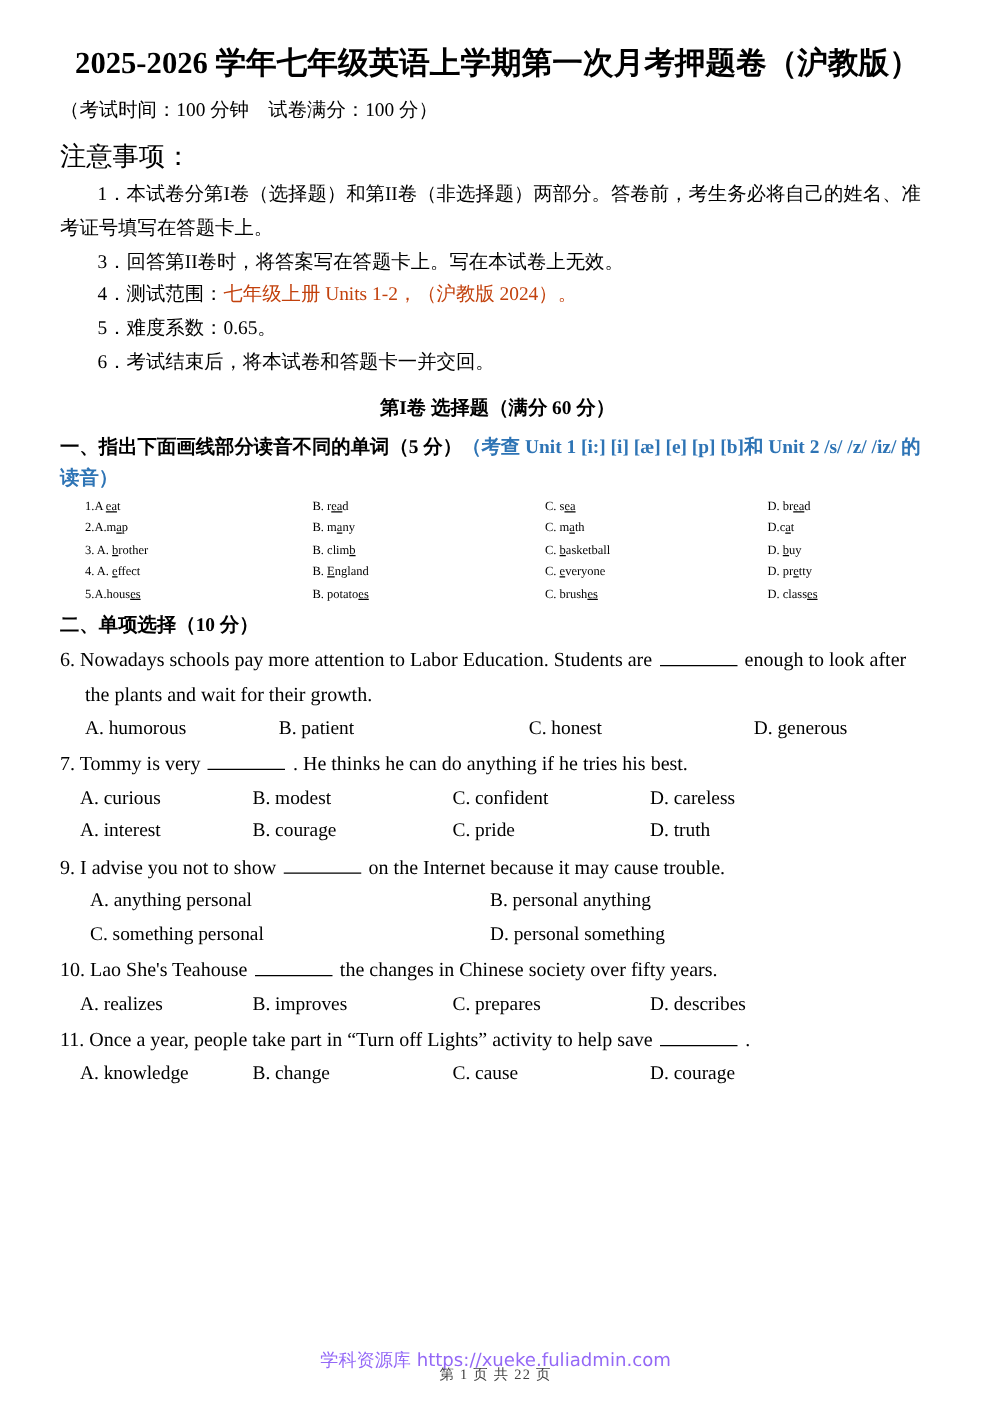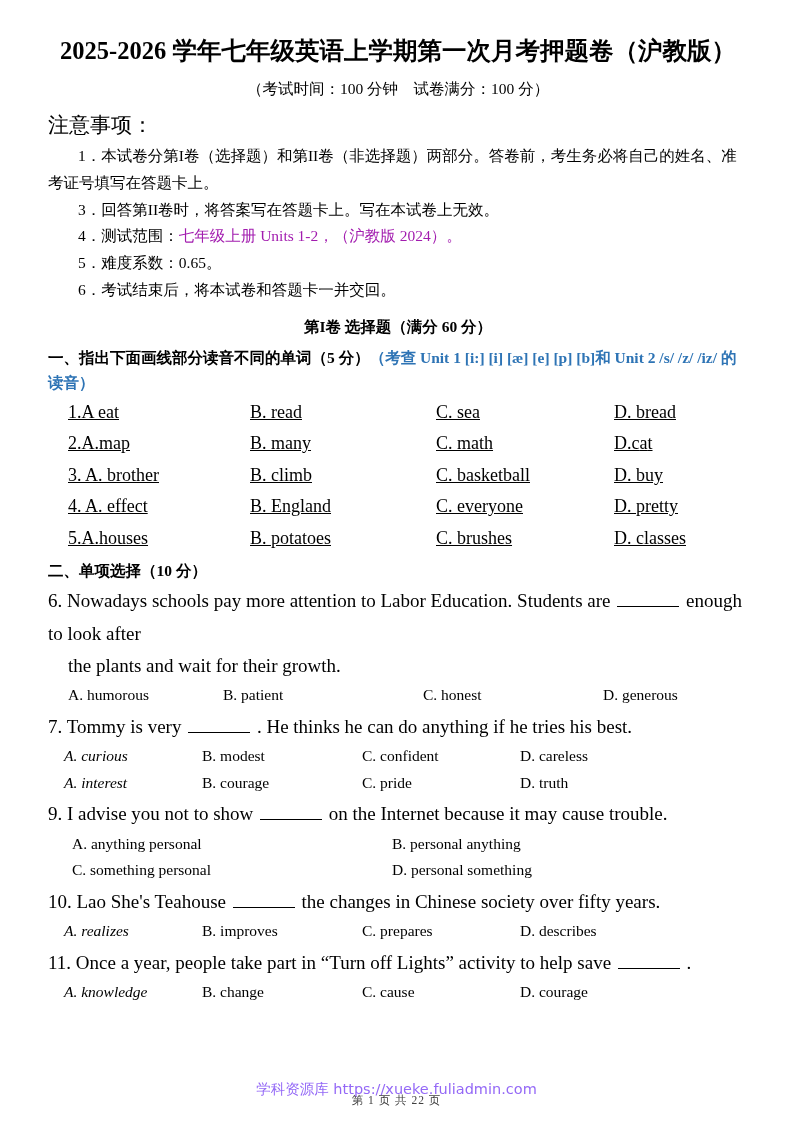--- a/index.html
+++ b/index.html
@@ -34,39 +34,39 @@
     font-size: 24.5px;
     font-weight: bold;
     text-align: center;
     letter-spacing: 0px;
     line-height: 1.25;
     margin: 0 0 4px 0;
     white-space: nowrap;
   }
   .doc-subtitle {
     font-size: 15.5px;
-    text-align: center;
+    text-align: left;
     margin: 12px 0 6px 0;
     line-height: 1.3;
   }
 
   
   .notice-head {
     font-size: 21px;
     margin: 10px 0 2px 0;
     line-height: 1.55;
   }
   .notice-item {
     font-size: 15.5px;
     line-height: 1.72;
     text-indent: 30px;
     margin: 0;
   }
   .red {
-    color: #a21caf;
+    color: #c2410c;
   }
 
   
   .paper-part {
     font-size: 15.5px;
     font-weight: bold;
     text-align: center;
     margin: 12px 0 6px 0;
     line-height: 1.5;
   }
@@ -81,36 +81,35 @@
     font-weight: bold;
   }
 
   
   .pron-table {
     width: 100%;
     border-collapse: collapse;
     margin: 2px 0 0 0;
   }
   .pron-table td {
-    font-size: 18px;
+    font-size: 10px;
     line-height: 1.75;
     padding: 0;
     vertical-align: top;
     white-space: nowrap;
-    text-decoration: underline;
   }
   .pron-table td.cA { width: 182px; padding-left: 20px; }
   .pron-table td.cB { width: 186px; }
   .pron-table td.cC { width: 178px; }
   .pron-table td.cD { width: auto; margin-left: 41px; }
   u { text-decoration: underline; text-underline-offset: 1px; }
 
   
   .q-stem {
-    font-size: 19px;
+    font-size: 16px;
     line-height: 1.7;
     margin: 2px 0 0 0;
     padding-left: 0;
   }
   .q-stem .cont {
     display: block;
     padding-left: 20px;
   }
   .blank {
     display: inline-block;
@@ -129,21 +128,21 @@
     font-size: 15.5px;
     line-height: 1.72;
     padding: 0;
     white-space: nowrap;
     vertical-align: top;
   }
   .opts.four td.o1 { width: 155px; padding-left: 20px; }
   .opts.four td.o2 { width: 200px; }
   .opts.four td.o3 { width: 180px; }
   .opts.four td.o4 { width: auto; }
-  .opts.four.tight td.o1 { width: 138px; padding-left: 16px; font-style: italic; }
+  .opts.four.tight td.o1 { width: 138px; padding-left: 16px; }
   .opts.four.tight td.o2 { width: 160px; }
   .opts.four.tight td.o3 { width: 158px; }
   .opts.two td.o1 { width: 320px; padding-left: 24px; }
   .opts.two td.o2 { width: auto; }
 
   
   .footer {
     position: absolute;
     left: 0;
     bottom: 14px;

